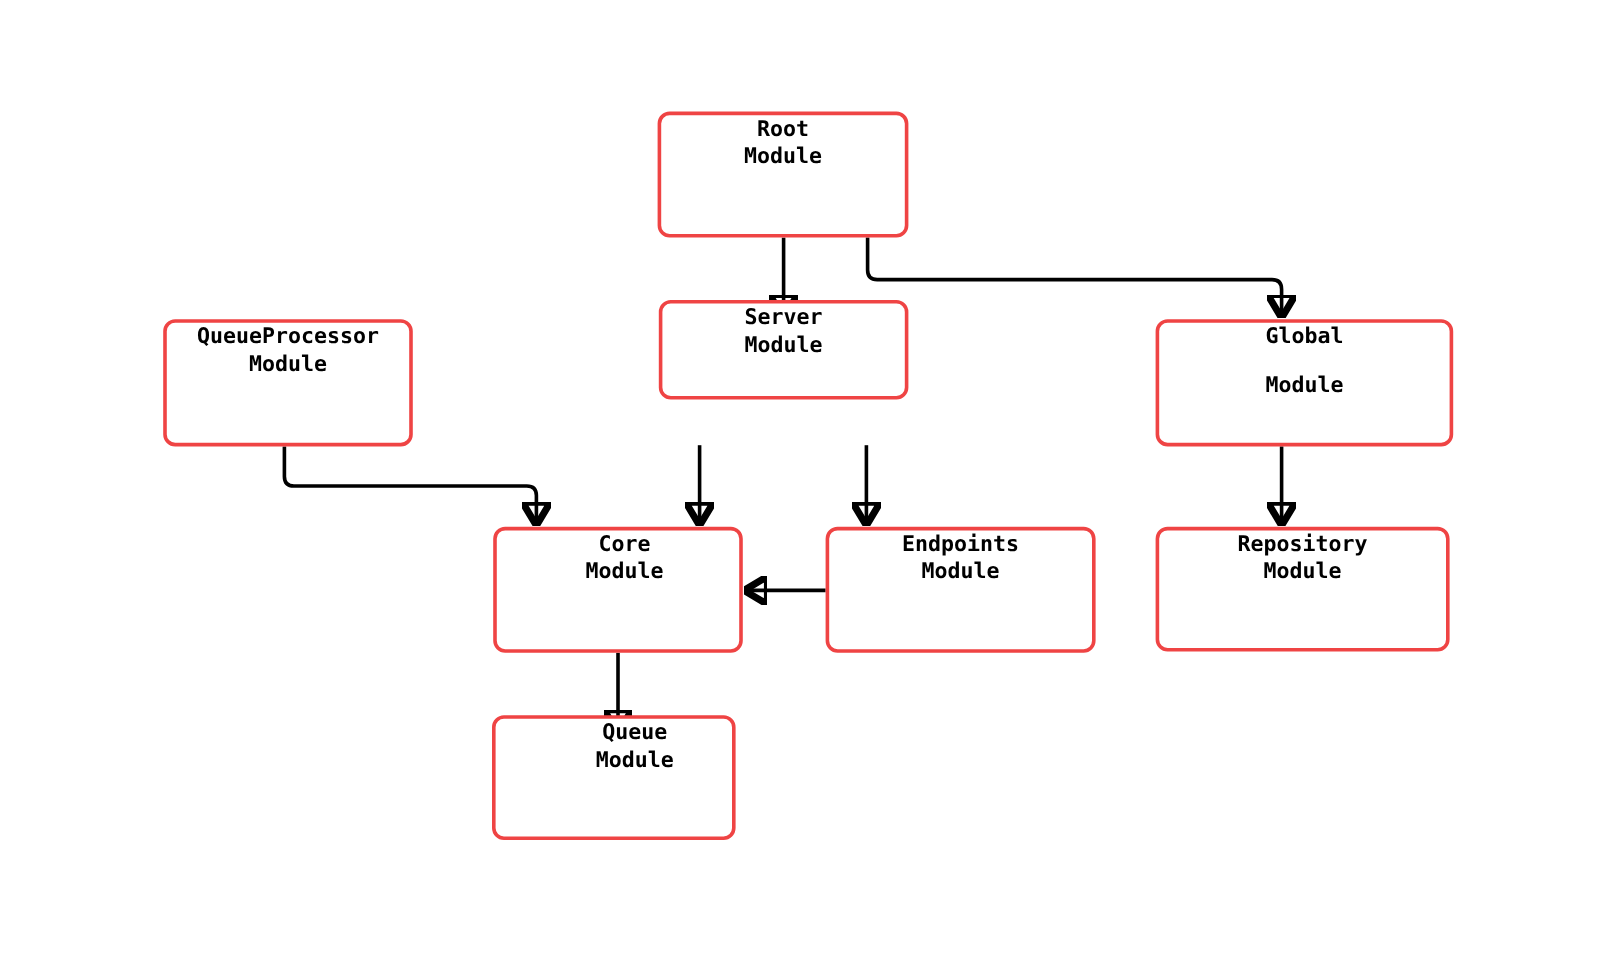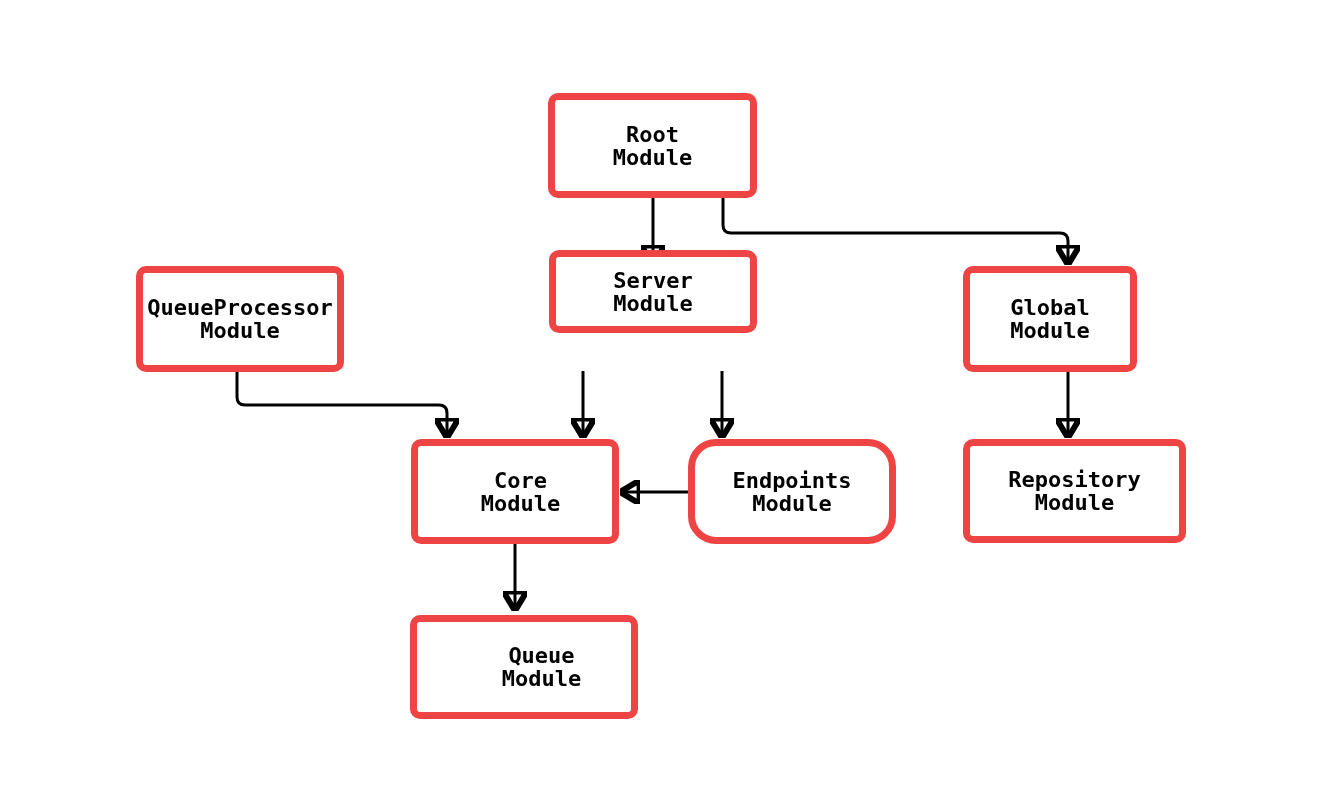--- a/index.html
+++ b/index.html
@@ -23,41 +23,40 @@
   }
   .edges path {
     fill: none;
     stroke: #000000;
     stroke-width: 3;
   }
   .node {
     position: absolute;
     box-sizing: border-box;
     background: #ffffff;
-    border: 7px solid #ef4444;
+    border: 3px solid #ef4444;
     border-radius: 10px;
     display: flex;
     flex-direction: column;
     align-items: center;
-    justify-content: center;
     font-weight: bold;
-    font-size: 22px;
+    font-size: 18px;
     line-height: 23px;
     color: #000000;
     text-align: center;
   }
   
   #node-root          { left: 548px;  top: 93px;  width: 209px; height: 105px; }
   #node-queueprocessor{ left: 136px;  top: 266px; width: 208px; height: 106px; }
   #node-server        { left: 549px;  top: 250px; width: 208px; height: 83px; }
-  #node-global        { left: 963px;  top: 266px; width: 174px; height: 106px; }
+  #node-global        { left: 963px;  top: 266px; width: 248px; height: 106px; gap: 18px; }
   #node-core          { left: 411px;  top: 439px; width: 208px; height: 105px; padding-left: 11px; }
-  #node-endpoints     { left: 688px;  top: 439px; width: 208px; height: 105px; border-radius: 28px; }
-  #node-repository    { left: 963px;  top: 439px; width: 223px; height: 104px; }
-  #node-queue         { left: 410px;  top: 615px; width: 228px; height: 104px; padding-left: 35px; }
+  #node-endpoints     { left: 688px;  top: 439px; width: 225px; height: 105px; }
+  #node-repository    { left: 963px;  top: 439px; width: 245px; height: 104px; }
+  #node-queue         { left: 410px;  top: 596px; width: 203px; height: 104px; padding-left: 35px; }
 </style>
 </head>
 <body>
 
 <div class="canvas">
 
   <svg class="edges" width="1337" height="809" viewBox="0 0 1337 809" aria-hidden="true">
     <defs>
       <marker id="arrow" viewBox="0 0 10 12" refX="9.5" refY="6" markerWidth="6.5" markerHeight="8" orient="auto-start-reverse">
         <path d="M0,0 L10,6 L0,12 z" fill="#000000" stroke="none"></path>

